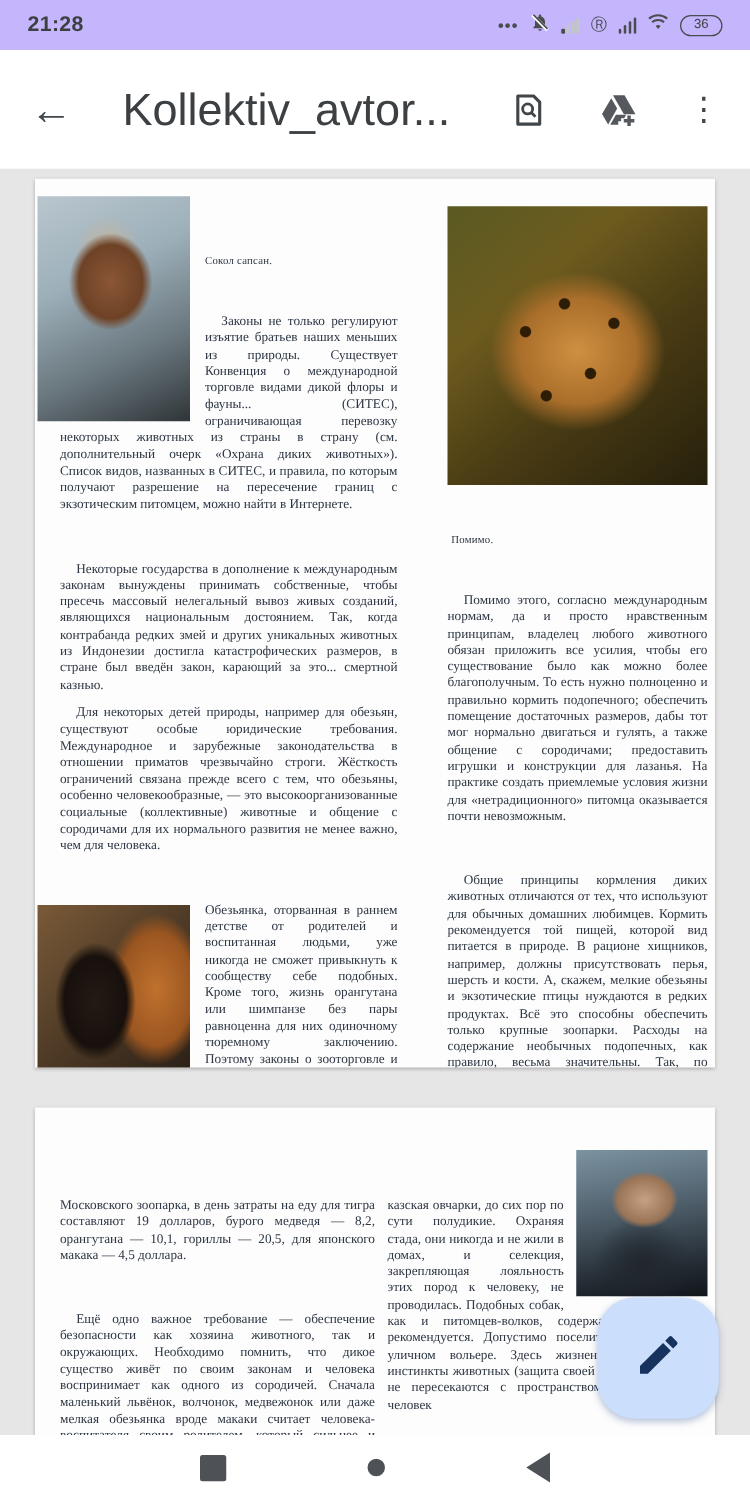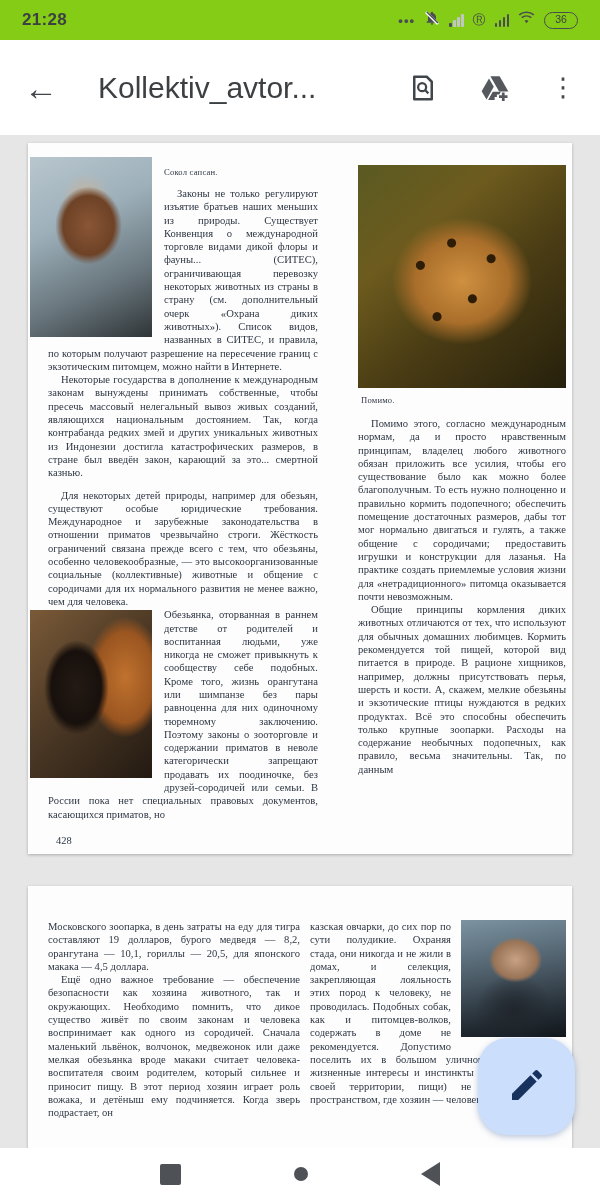--- a/index.html
+++ b/index.html
@@ -4,21 +4,21 @@
 <style>
   * { margin:0; padding:0; box-sizing:border-box; }
   html,body { width:600px; height:1200px; }
   body {
     font-family:"Liberation Sans", sans-serif;
     background:#ffffff; position:relative; overflow:hidden;
   }
 
   
   .status-bar {
-    height:40px; background:#84cc16; display:flex; align-items:center;
+    height:40px; background:#c4b5fd; display:flex; align-items:center;
     justify-content:space-between; padding:0 22px; color:#3d4043;
   }
   .status-time { font-size:17px; font-weight:700; letter-spacing:.3px; }
   .status-right { display:flex; align-items:center; gap:9px; }
   .dots3 { font-size:13px; font-weight:700; letter-spacing:1px; color:#4a4d50; }
   .sig { display:flex; align-items:flex-end; gap:1.5px; height:13px; }
   .sig i { width:2.5px; background:#c3c6c9; display:block; border-radius:1px; }
   .sig i:nth-child(1){height:4px}.sig i:nth-child(2){height:7px}
   .sig i:nth-child(3){height:10px}.sig i:nth-child(4){height:13px}
   .sig.full i { background:#4a4d50; }
@@ -29,21 +29,21 @@
     font-size:10.5px; display:flex; justify-content:center;
     color:#3d4043; padding:0 5px; font-weight:500;
   }
 
   
   .app-bar {
     height:95px; background:#fff; display:flex; align-items:center; padding:0 24px;
   }
   .back-btn { font-size:34px; color:#41464b; width:48px; line-height:1; }
   .app-title {
-    font-size:30px; color:#3c4043; margin-left:26px; flex:1;
+    font-size:36px; color:#3c4043; margin-left:26px; flex:1;
     white-space:nowrap; overflow:hidden;
   }
   .app-actions { display:flex; align-items:center; gap:38px; }
   .icon-btn { width:34px; height:34px; display:flex; align-items:center; justify-content:center; }
   .overflow-dots { font-size:26px; color:#41464b; letter-spacing:0; line-height:.5; }
 
   
   .viewer {
     position:absolute; top:135px; left:0; right:0; bottom:52px;
     background:#e6e6e6; overflow:hidden;
@@ -56,21 +56,21 @@
   .page-1 { top:8px; height:711px; padding:22px 6px 0 20px; }
   .page-2 { top:751px; height:420px; padding:34px 6px 0 20px; }
 
   .cols { display:flex; }
   .page-1 .c1 { width:270px; margin-right:40px; }
   .page-1 .c2 { width:208px; }
   .page-2 .c1 { width:252px; margin-right:10px; }
   .page-2 .c2 { width:256px; }
 
   .page p, .page .cap {
-    font-family:"Liberation Serif", serif; color:#2e3744;
+    font-family:"Liberation Serif", serif; color:#2e3744;margin-top:38px;
   }
   .page p {
     font-size:10.6px; line-height:13.3px; text-align:justify;
   }
   .page p.ind { text-indent:13px; }
   .cap { font-size:8.6px; letter-spacing:.2px; }
   .cap-falcon { margin:2px 0 10px 0; }
   .cap-ocelot { margin:7px 0 12px 3px; }
   .cap-center {
     font-size:8.4px; line-height:11px; text-align:center;

